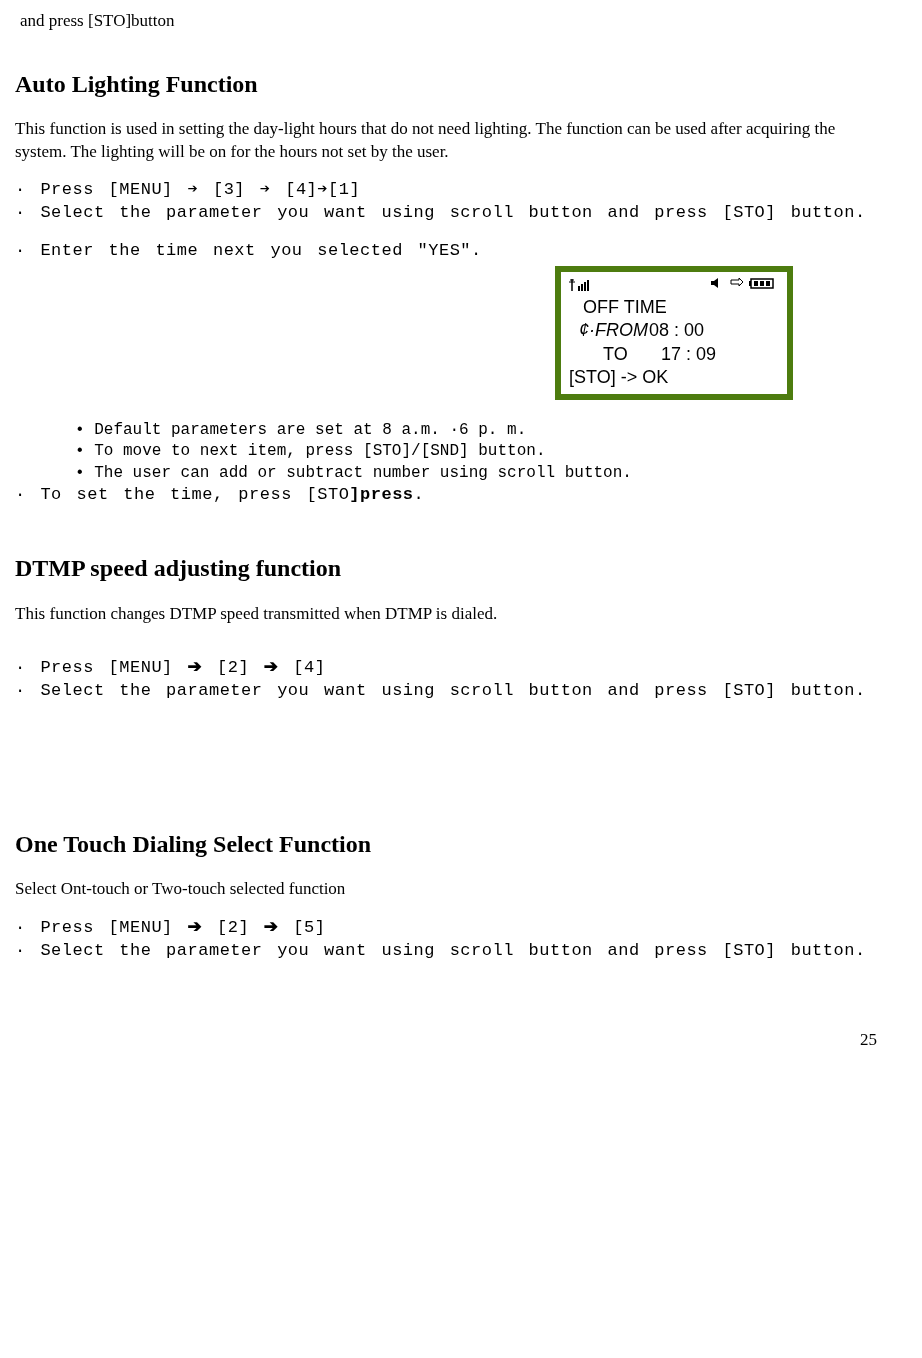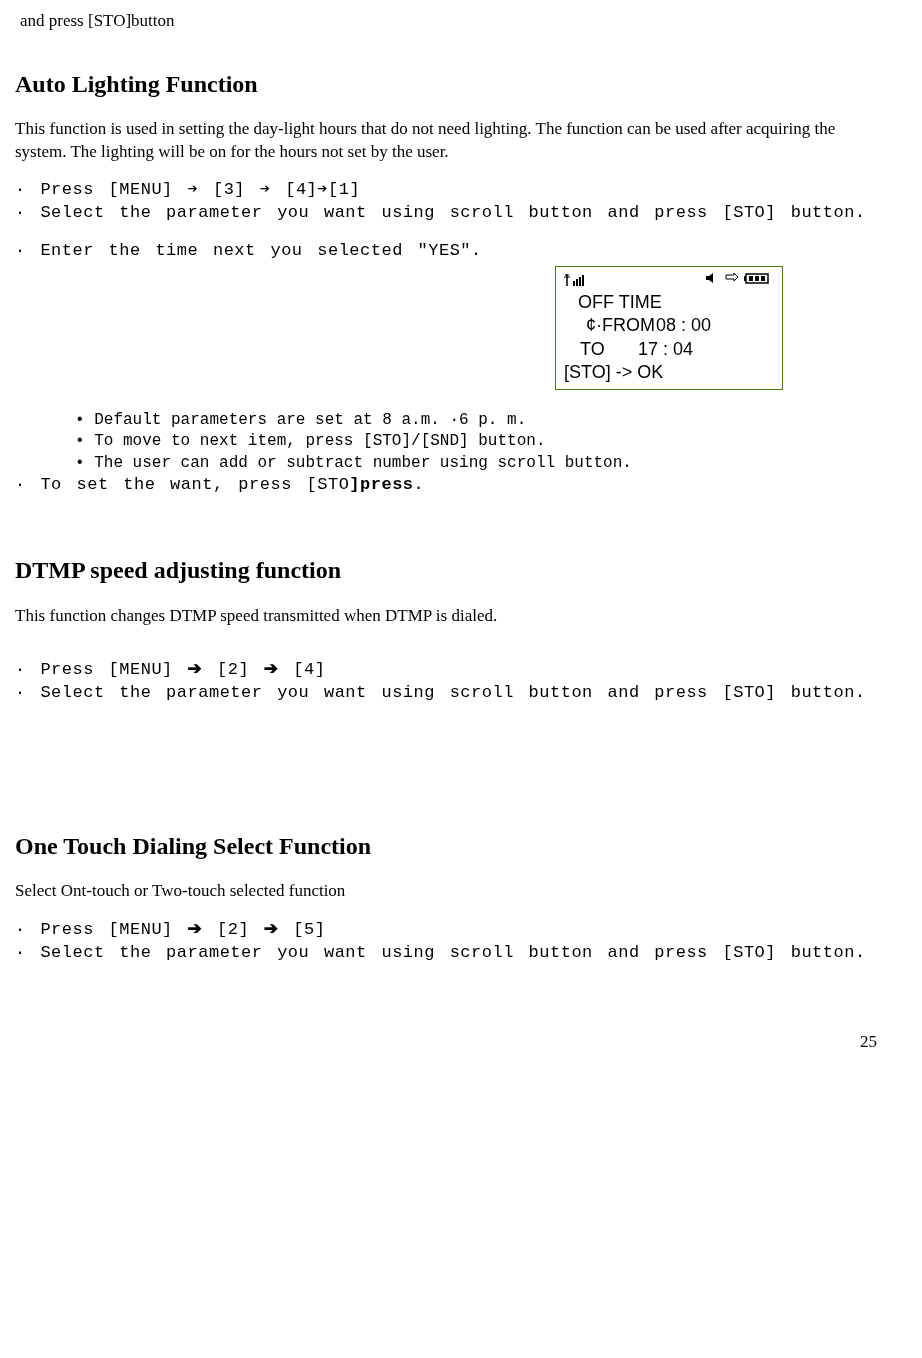--- a/index.html
+++ b/index.html
@@ -34,21 +34,21 @@
     .mono-indent {
       font-family: "Courier New", Courier, monospace;
       font-size: 16px;
       margin: 0 0 0 60px;
     }
     .arrow {
       font-family: Arial, sans-serif;
       font-weight: bold;
     }
     .screen-box {
-      border: 1px solid #4d7c0f;
+      border: 6px solid #4d7c0f;
       padding: 4px 8px 4px 8px;
       width: 210px;
       font-family: Arial, Helvetica, sans-serif;
       font-size: 18px;
       line-height: 1.3;
       margin-left: 540px;
       margin-top: 3px;
       margin-bottom: 20px;
     }
     .screen-top-icons {
@@ -56,22 +56,22 @@
       justify-content: space-between;
       align-items: center;
       font-size: 14px;
       height: 18px;
       margin-bottom: 2px;
     }
     .signal-icon svg { display: block; }
     .right-icons { font-size: 13px; letter-spacing: 1px; }
     .screen-title { margin-left: 14px; }
     .screen-line { display: flex; }
-    .screen-label1 { width: 70px; margin-left: 22px; }
-    .screen-label2 { width: 58px; margin-left: 16px; }
+    .screen-label1 { width: 70px; margin-left: 10px; font-style: italic; }
+    .screen-label2 { width: 58px; margin-left: 34px; }
     .screen-val { }
     .page-num {
       text-align: right;
       margin-top: 66px;
       font-size: 17px;
     }
     .spacer-sm { height: 15px; }
     .spacer-lg { height: 90px; }
   </style>
 </head>
@@ -117,33 +117,33 @@
       </svg>
     </span>
   </div>
   <div class="screen-title">OFF TIME</div>
   <div class="screen-line">
     <span class="screen-label1">¢·FROM</span>
     <span class="screen-val">08 : 00</span>
   </div>
   <div class="screen-line">
     <span class="screen-label2">TO</span>
-    <span class="screen-val">17 : 04</span>
+    <span class="screen-val">17 : 09</span>
   </div>
   <div>[STO] -&gt; OK</div>
 </div>
 
 <div class="mono-indent">• Default parameters are set at 8 a.m. ·6 p. m.</div>
 <div class="mono-indent">•  To move to next item, press [STO]/[SND] button.</div>
 <div class="mono-indent">• The user can add or subtract number using scroll button.</div>
 <div class="mono-block">
-  <span>· To set the want, press [STO</span><b><span>]press</span></b><span>.</span>
+  <span>· To set the time, press [STO</span><b><span>]press</span></b><span>.</span>
 </div>
 
-<h2 class="section" style="margin-top:57px;">DTMP speed adjusting function</h2>
+<h2 class="section" style="margin-top:45px;">DTMP speed adjusting function</h2>
 <p class="body-text">This function changes DTMP speed transmitted when DTMP is dialed.</p>
 <div class="spacer-sm"></div>
 <div class="mono-block">
   <span>· Press [MENU]</span> <span class="arrow">➔</span> <span>[2]</span> <span class="arrow">➔</span> <span>[4]</span>
 </div>
 <div class="mono-block">·  Select  the  parameter  you  want  using  scroll  button  and  press [STO] button.</div>
 
 <div class="spacer-lg"></div>
 
 <h2 class="section">One Touch Dialing Select Function</h2>

